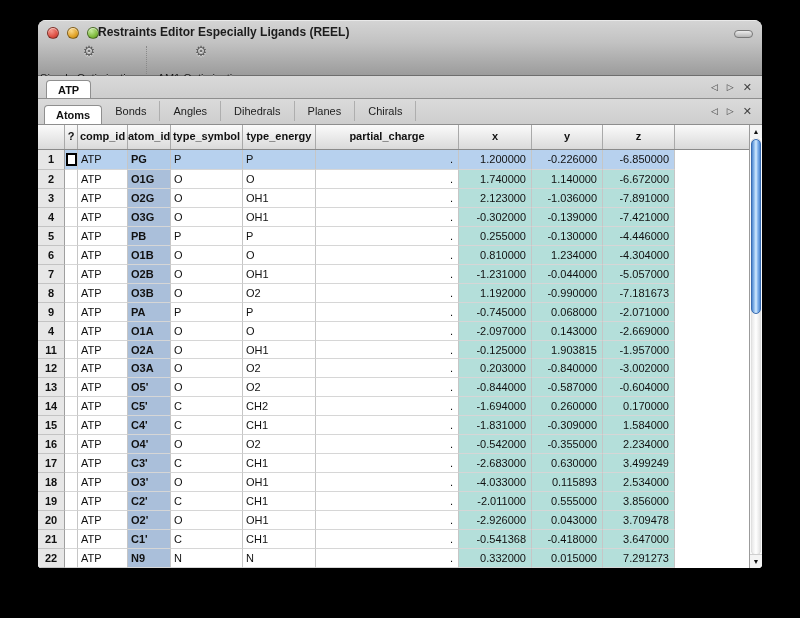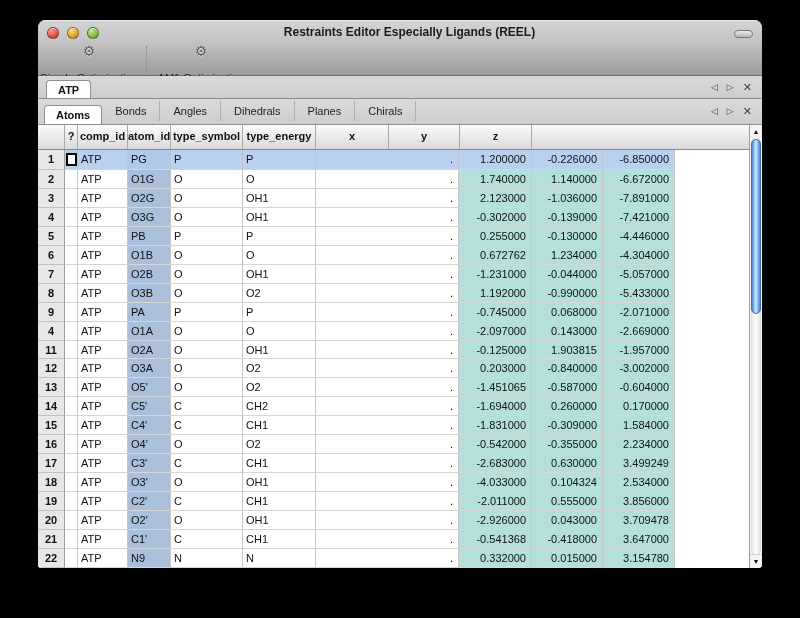--- a/index.html
+++ b/index.html
@@ -20,22 +20,22 @@
     border-bottom:1px solid #6e6e6e;box-sizing:border-box;
     border-top:1px solid #e9e9e9;
   }
   .titlebar{position:absolute;top:0;left:0;right:0;height:24px;}
   .traffic{position:absolute;left:9px;top:6px;display:flex;gap:8px;}
   .light{width:12px;height:12px;border-radius:50%;box-sizing:border-box;border:1px solid rgba(0,0,0,.4);
     box-shadow:inset 0 1px 1px rgba(255,255,255,.6);}
   .light.red{background:radial-gradient(circle at 35% 30%, #f4958b, #dd4f43 60%, #b03128);}
   .light.yellow{background:radial-gradient(circle at 35% 30%, #fbd888, #e0a226 60%, #b57d12);}
   .light.green{background:radial-gradient(circle at 35% 30%, #c3e99a, #7fbb3c 60%, #578c1f);}
-  .win-title{position:absolute;left:60px;right:60px;top:4px;text-align:center;
-    font-size:12px;font-weight:bold;color:#1c1c1c;white-space:nowrap;overflow:hidden;padding-left:19px;}
+  .win-title{position:absolute;left:60px;right:60px;top:4px;
+    font-size:12px;font-weight:bold;color:#1c1c1c;white-space:nowrap;overflow:hidden;}
   .pill{position:absolute;right:9px;top:9px;width:19px;height:8px;border-radius:5px;
     border:1px solid #787878;background:linear-gradient(#ececec,#b5b5b5);box-sizing:border-box;}
   .toolbar{position:absolute;left:0;right:0;top:24px;height:32px;}
   .toolbtn{position:absolute;top:0;height:30px;display:flex;flex-direction:column;align-items:center;justify-content:flex-start;cursor:default;}
   .toolbtn .gear{font-size:14px;line-height:13px;color:#5f5f5f;text-shadow:0 1px 0 rgba(255,255,255,.55);}
   .toolbtn .tlabel{font-size:11px;color:#161616;margin-top:14px;text-shadow:0 1px 0 rgba(255,255,255,.35);}
   .toolbtn.b1{left:2px;width:98px;}
   .toolbtn.b2{left:113px;width:100px;}
   .toolsep{position:absolute;left:108px;top:1px;height:28px;border-left:1px dotted #898989;}
   
@@ -65,21 +65,21 @@
     font-size:11px;font-weight:bold;color:#111;text-align:center;line-height:23px;
     overflow:hidden;white-space:nowrap;}
   .tbody{position:absolute;top:25px;left:0;right:0;bottom:0;display:flex;flex-direction:column;background:#fff;}
   .trow{flex:1 1 auto;display:flex;min-height:0;}
   .tc{box-sizing:border-box;border-right:1px solid #c6c6c6;border-bottom:1px solid #d6d6d6;
     font-size:11px;color:#111;white-space:nowrap;overflow:hidden;
     display:flex;align-items:center;padding:0 0 0 3px;background:#fff;}
   .tc.rownum{background:#e7e7e7;border-right:1px solid #9f9f9f;border-bottom:1px solid #c3c3c3;
     font-weight:bold;justify-content:center;padding:0;}
   .tc.qcol{padding:0;}
-  .tc.atomcol{background:#aabfda;}
+  .tc.atomcol{background:#aabfda;font-weight:bold;}
   .tc.xyz{background:#b4dfda;}
   .tc.num{justify-content:flex-end;padding:0 5px 0 0;}
   .trow.selected .tc{background:#b7d1ee;}
   .trow.selected .tc.atomcol{background:#b0cbe9;}
   .trow.selected .tc.rownum{background:#e7e7e7;}
   .c0{width:27px;flex:0 0 27px;}
   .c1{width:13px;flex:0 0 13px;}
   .c2{width:50px;flex:0 0 50px;}
   .c3{width:43px;flex:0 0 43px;}
   .c4{width:72px;flex:0 0 72px;}
@@ -164,20 +164,21 @@
 
   <div class="table-wrap">
     <div class="table-main">
       <div class="thead" id="table-header">
           <div class="hc c0"></div>
           <div class="hc c1">?</div>
           <div class="hc c2">comp_id</div>
           <div class="hc c3">atom_id</div>
           <div class="hc c4">type_symbol</div>
           <div class="hc c5">type_energy</div>
+          <div class="hc c6">partial_charge</div>
           <div class="hc c7">x</div>
           <div class="hc c8">y</div>
           <div class="hc c9">z</div>
         </div>
       <div class="tbody" id="table-body">
           <div class="trow selected">
             <div class="tc c0 rownum">1</div>
             <div class="tc c1 qcol">
               <div class="checkbox"></div>
             </div>
@@ -239,21 +240,21 @@
             <div class="tc c9 num xyz">-4.446000</div>
           </div>
           <div class="trow">
             <div class="tc c0 rownum">6</div>
             <div class="tc c1 qcol"></div>
             <div class="tc c2">ATP</div>
             <div class="tc c3 atomcol">O1B</div>
             <div class="tc c4">O</div>
             <div class="tc c5">O</div>
             <div class="tc c6 num">.</div>
-            <div class="tc c7 num xyz">0.672762</div>
+            <div class="tc c7 num xyz">0.810000</div>
             <div class="tc c8 num xyz">1.234000</div>
             <div class="tc c9 num xyz">-4.304000</div>
           </div>
           <div class="trow">
             <div class="tc c0 rownum">7</div>
             <div class="tc c1 qcol"></div>
             <div class="tc c2">ATP</div>
             <div class="tc c3 atomcol">O2B</div>
             <div class="tc c4">O</div>
             <div class="tc c5">OH1</div>
@@ -265,21 +266,21 @@
           <div class="trow">
             <div class="tc c0 rownum">8</div>
             <div class="tc c1 qcol"></div>
             <div class="tc c2">ATP</div>
             <div class="tc c3 atomcol">O3B</div>
             <div class="tc c4">O</div>
             <div class="tc c5">O2</div>
             <div class="tc c6 num">.</div>
             <div class="tc c7 num xyz">1.192000</div>
             <div class="tc c8 num xyz">-0.990000</div>
-            <div class="tc c9 num xyz">-5.433000</div>
+            <div class="tc c9 num xyz">-7.181673</div>
           </div>
           <div class="trow">
             <div class="tc c0 rownum">9</div>
             <div class="tc c1 qcol"></div>
             <div class="tc c2">ATP</div>
             <div class="tc c3 atomcol">PA</div>
             <div class="tc c4">P</div>
             <div class="tc c5">P</div>
             <div class="tc c6 num">.</div>
             <div class="tc c7 num xyz">-0.745000</div>
@@ -323,21 +324,21 @@
             <div class="tc c9 num xyz">-3.002000</div>
           </div>
           <div class="trow">
             <div class="tc c0 rownum">13</div>
             <div class="tc c1 qcol"></div>
             <div class="tc c2">ATP</div>
             <div class="tc c3 atomcol">O5'</div>
             <div class="tc c4">O</div>
             <div class="tc c5">O2</div>
             <div class="tc c6 num">.</div>
-            <div class="tc c7 num xyz">-1.451065</div>
+            <div class="tc c7 num xyz">-0.844000</div>
             <div class="tc c8 num xyz">-0.587000</div>
             <div class="tc c9 num xyz">-0.604000</div>
           </div>
           <div class="trow">
             <div class="tc c0 rownum">14</div>
             <div class="tc c1 qcol"></div>
             <div class="tc c2">ATP</div>
             <div class="tc c3 atomcol">C5'</div>
             <div class="tc c4">C</div>
             <div class="tc c5">CH2</div>
@@ -384,21 +385,21 @@
           </div>
           <div class="trow">
             <div class="tc c0 rownum">18</div>
             <div class="tc c1 qcol"></div>
             <div class="tc c2">ATP</div>
             <div class="tc c3 atomcol">O3'</div>
             <div class="tc c4">O</div>
             <div class="tc c5">OH1</div>
             <div class="tc c6 num">.</div>
             <div class="tc c7 num xyz">-4.033000</div>
-            <div class="tc c8 num xyz">0.104324</div>
+            <div class="tc c8 num xyz">0.115893</div>
             <div class="tc c9 num xyz">2.534000</div>
           </div>
           <div class="trow">
             <div class="tc c0 rownum">19</div>
             <div class="tc c1 qcol"></div>
             <div class="tc c2">ATP</div>
             <div class="tc c3 atomcol">C2'</div>
             <div class="tc c4">C</div>
             <div class="tc c5">CH1</div>
             <div class="tc c6 num">.</div>
@@ -433,21 +434,21 @@
           <div class="trow">
             <div class="tc c0 rownum">22</div>
             <div class="tc c1 qcol"></div>
             <div class="tc c2">ATP</div>
             <div class="tc c3 atomcol">N9</div>
             <div class="tc c4">N</div>
             <div class="tc c5">N</div>
             <div class="tc c6 num">.</div>
             <div class="tc c7 num xyz">0.332000</div>
             <div class="tc c8 num xyz">0.015000</div>
-            <div class="tc c9 num xyz">3.154780</div>
+            <div class="tc c9 num xyz">7.291273</div>
           </div>
         </div>
     </div>
     <div class="vscroll">
       <div class="sb-btn sb-up">▲</div>
       <div class="sb-track"></div>
       <div class="sb-thumb"></div>
       <div class="sb-btn sb-down">▼</div>
     </div>
   </div>

